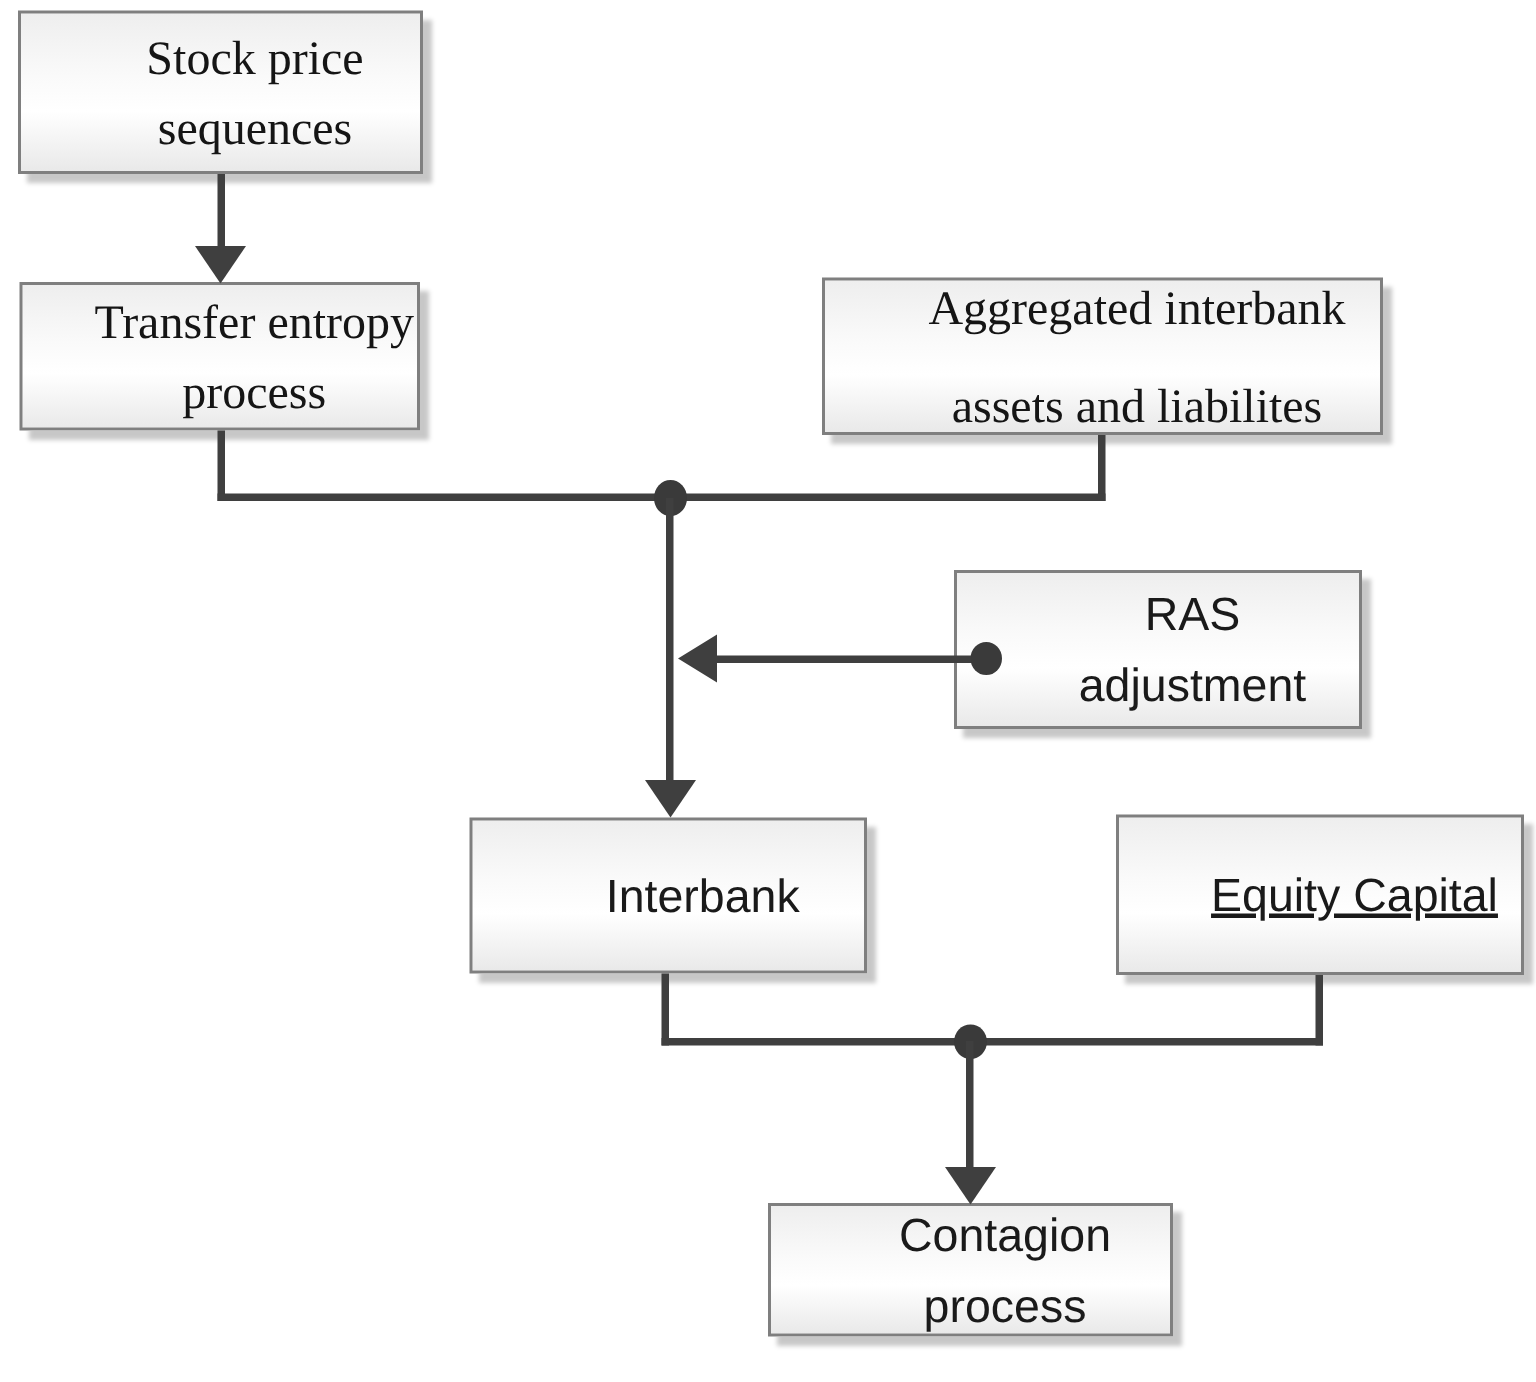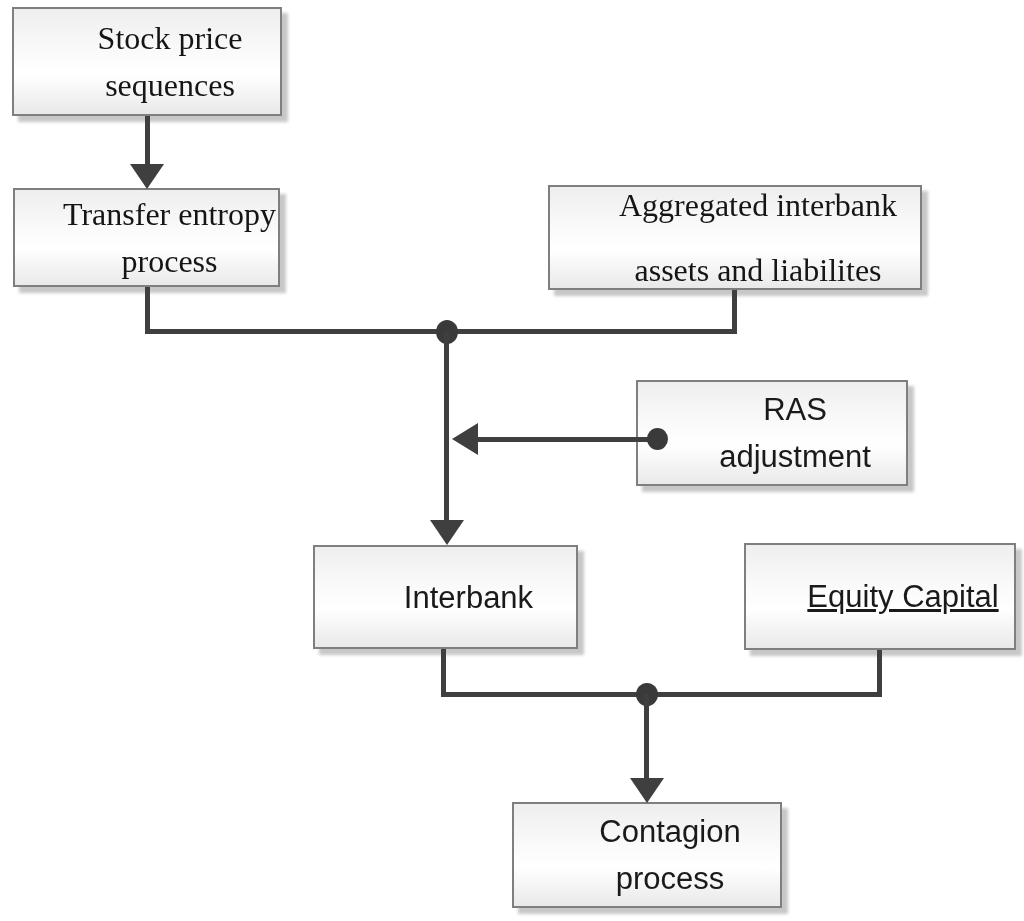--- a/index.html
+++ b/index.html
@@ -59,21 +59,21 @@
     border-right: 26px solid #3f3f3f;
   }
 
   
   #n-stock      { left: 12px;  top: 7px;   width: 270px; height: 109px; }
   #n-transfer   { left: 13px;  top: 188px; width: 267px; height: 99px;  }
   #n-aggregated { left: 548px; top: 185px; width: 374px; height: 105px; gap: 18px; }
   #n-ras        { left: 636px; top: 380px; width: 272px; height: 106px; }
   #n-interbank  { left: 313px; top: 545px; width: 265px; height: 104px; }
   #n-equity     { left: 744px; top: 543px; width: 272px; height: 107px; text-decoration: underline; }
-  #n-contagion  { left: 512px; top: 802px; width: 270px; height: 106px; }
+  #n-contagion  { left: 512px; top: 802px; width: 270px; height: 89px; }
 
   
   #c-arrow1-shaft   { left: 145px; top: 116px; width: 5px; height: 50px; }
   #c-arrow1-head    { left: 130px; top: 164px; }
   #c-stub-transfer  { left: 145px; top: 287px; width: 5px; height: 47px; }
   #c-hline1         { left: 145px; top: 329px; width: 592px; height: 5px; }
   #c-stub-aggregated{ left: 732px; top: 290px; width: 5px; height: 44px; }
   #c-junction1      { left: 436px; top: 320px; width: 22px; height: 24px; }
   #c-vmain          { left: 444px; top: 332px; width: 5px; height: 190px; }
   #c-arrow2-head    { left: 430px; top: 520px; }

